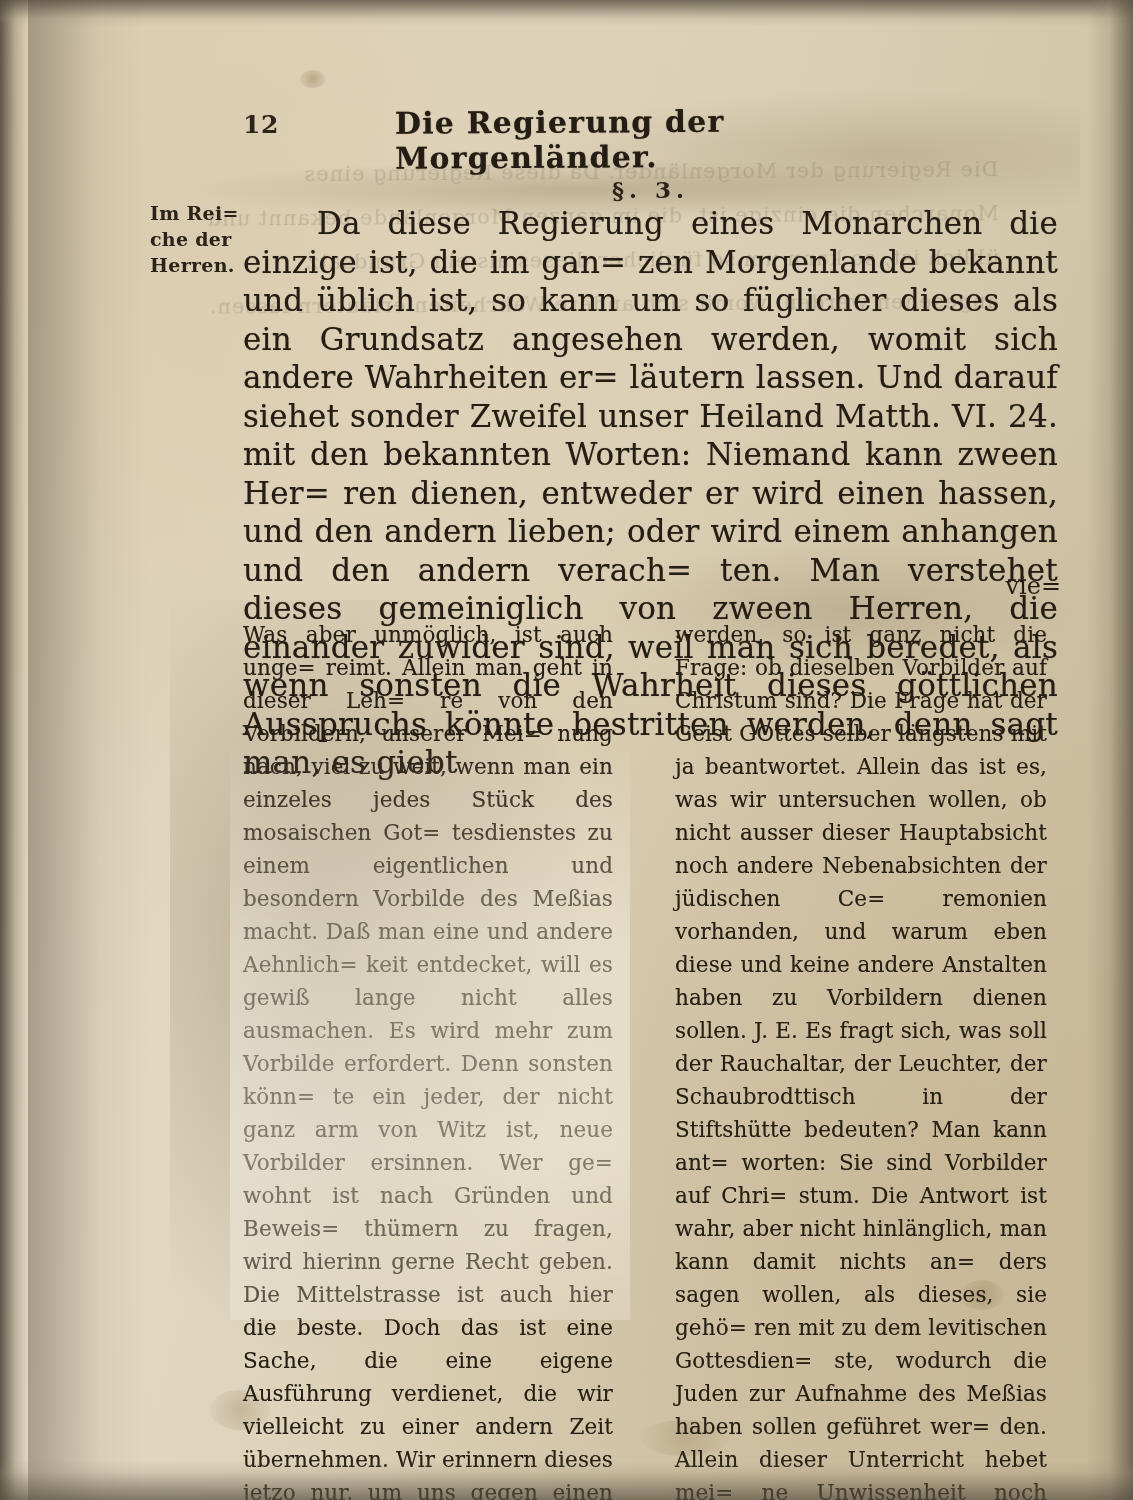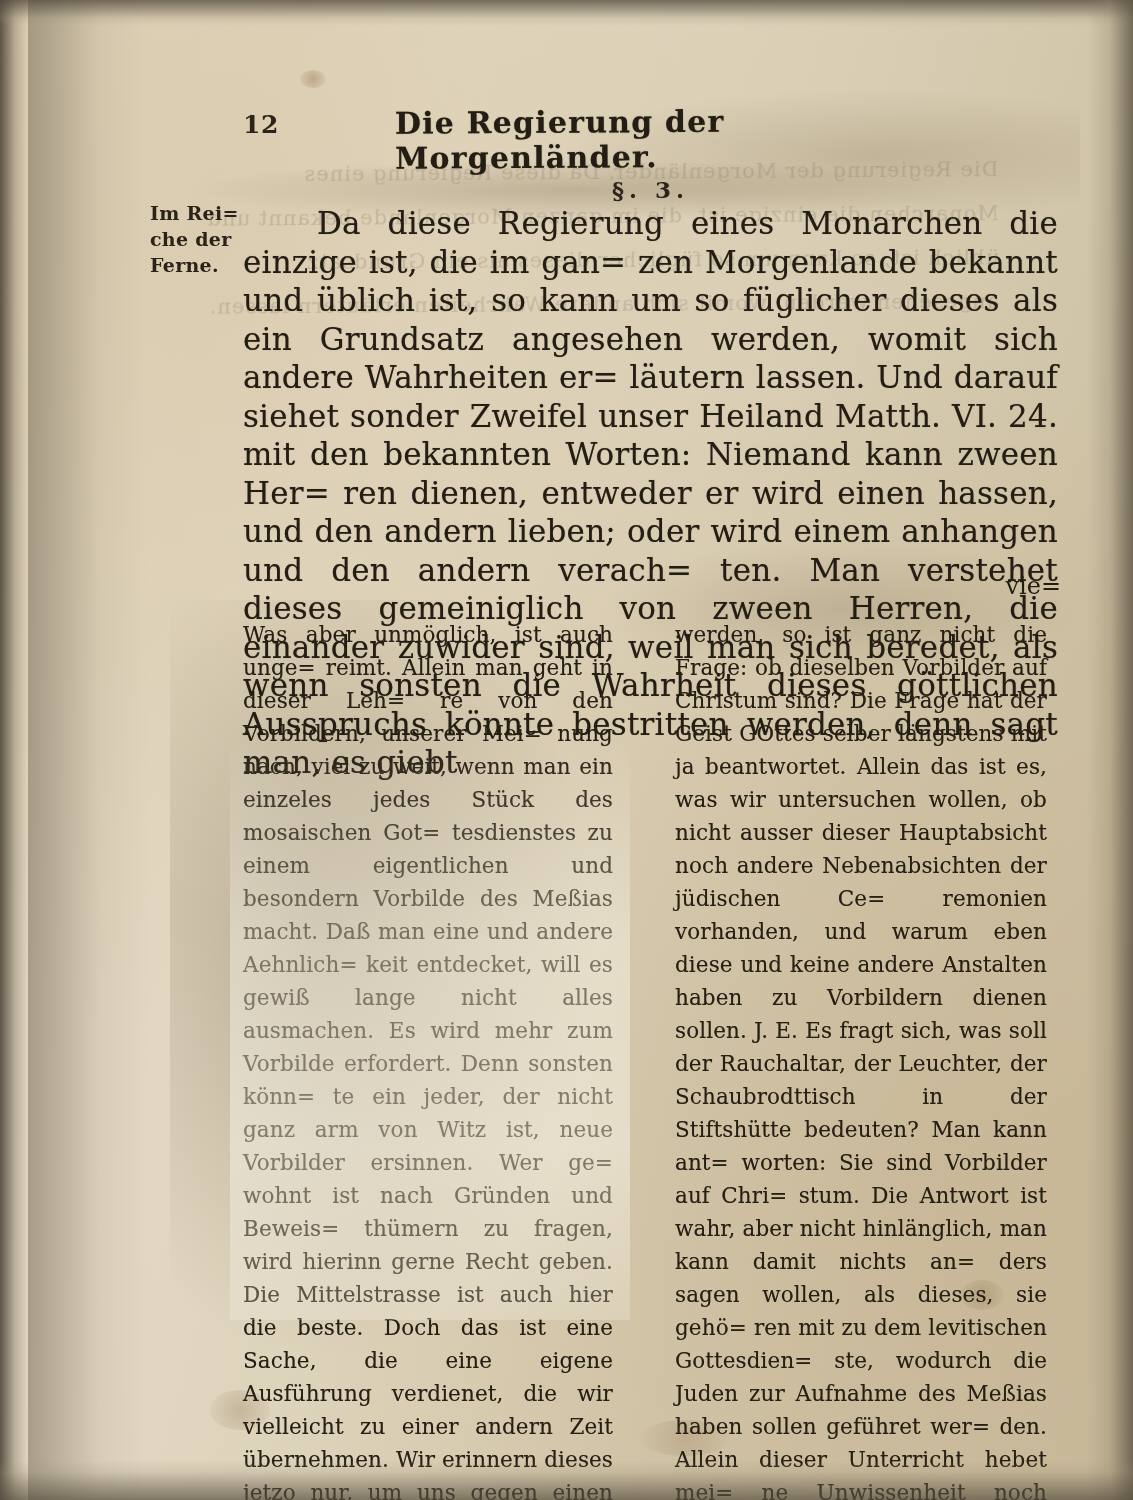--- a/index.html
+++ b/index.html
@@ -222,21 +222,21 @@
   <div class="foxing" style="left:640px;top:1420px;width:90px;height:36px;background:radial-gradient(circle,rgba(120,92,54,0.2),rgba(120,92,54,0));"></div>
 
   <div class="content">
 
     <div class="folio">12</div>
 
     <div class="running-head">Die Regierung der Morgenländer.</div>
 
     <div class="section-mark">§. 3.</div>
 
-    <div class="marginal">Im Rei= che der Ferne.</div>
+    <div class="marginal">Im Rei= che der Herren.</div>
 
     <div class="lead-para"><span class="indent"></span><span>Da diese Regierung eines Monarchen die einzige ist, die im gan= zen Morgenlande bekannt und üblich ist, so kann um so füglicher dieses als ein Grundsatz angesehen werden, womit sich andere Wahrheiten er= läutern lassen. Und darauf siehet sonder Zweifel unser Heiland Matth. VI. 24. mit den bekannten Worten: Niemand kann zween Her= ren dienen, entweder er wird einen hassen, und den andern lieben; oder wird einem anhangen und den andern verach= ten. Man verstehet dieses gemeiniglich von zween Herren, die einander zuwider sind, weil man sich beredet, als wenn sonsten die Wahrheit dieses göttlichen Ausspruchs könnte bestritten werden, denn sagt man, es giebt</span></div>
 
     <div class="catchword">vie=</div>
 
     <div class="columns">
       <div class="col col-left">Was aber unmöglich, ist auch unge= reimt. Allein man geht in dieser Leh= re von den Vorbildern, unserer Mei= nung nach, viel zu weit, wenn man ein einzeles jedes Stück des mosaischen Got= tesdienstes zu einem eigentlichen und besondern Vorbilde des Meßias macht. Daß man eine und andere Aehnlich= keit entdecket, will es gewiß lange nicht alles ausmachen. Es wird mehr zum Vorbilde erfordert. Denn sonsten könn= te ein jeder, der nicht ganz arm von Witz ist, neue Vorbilder ersinnen. Wer ge= wohnt ist nach Gründen und Beweis= thümern zu fragen, wird hierinn gerne Recht geben. Die Mittelstrasse ist auch hier die beste. Doch das ist eine Sache, die eine eigene Ausführung verdienet, die wir vielleicht zu einer andern Zeit übernehmen. Wir erinnern dieses jetzo nur, um uns gegen einen ungegründe= ten Verdacht zu schützen, darein wir wider unsern Willen gerathen könnten, als wenn wir die wichtige, die Pauli= nische Lehre von den Vorbildern erfech= ten wollten. Ferne sey es von einem Diener des Evangelii, sich diese Unge= reimtheit jemals in den Sinn kommen zu lassen. Wenn wir von der Absicht der levitischen Gebräuche hinführo reden</div>
       <div class="col col-right">werden, so ist ganz nicht die Frage: ob dieselben Vorbilder auf Christum sind? Die Frage hat der Geist GOttes selber längstens mit ja beantwortet. Allein das ist es, was wir untersuchen wollen, ob nicht ausser dieser Hauptabsicht noch andere Nebenabsichten der jüdischen Ce= remonien vorhanden, und warum eben diese und keine andere Anstalten haben zu Vorbildern dienen sollen. J. E. Es fragt sich, was soll der Rauchaltar, der Leuchter, der Schaubrodttisch in der Stiftshütte bedeuten? Man kann ant= worten: Sie sind Vorbilder auf Chri= stum. Die Antwort ist wahr, aber nicht hinlänglich, man kann damit nichts an= ders sagen wollen, als dieses, sie gehö= ren mit zu dem levitischen Gottesdien= ste, wodurch die Juden zur Aufnahme des Meßias haben sollen geführet wer= den. Allein dieser Unterricht hebet mei= ne Unwissenheit noch nicht. Ich begeh= re eine zum wenigsten wahrscheinliche Ursache zu hören, woher aber diese und nicht ganz andere Stücke mit in den mo= saischen Gottesdienst hineingekommen sind. Und dieses ist es, was wir in der Folge dieser Abhandlung zu untersuchen uns die Freyheit nehmen werden.</div>
     </div>
 

